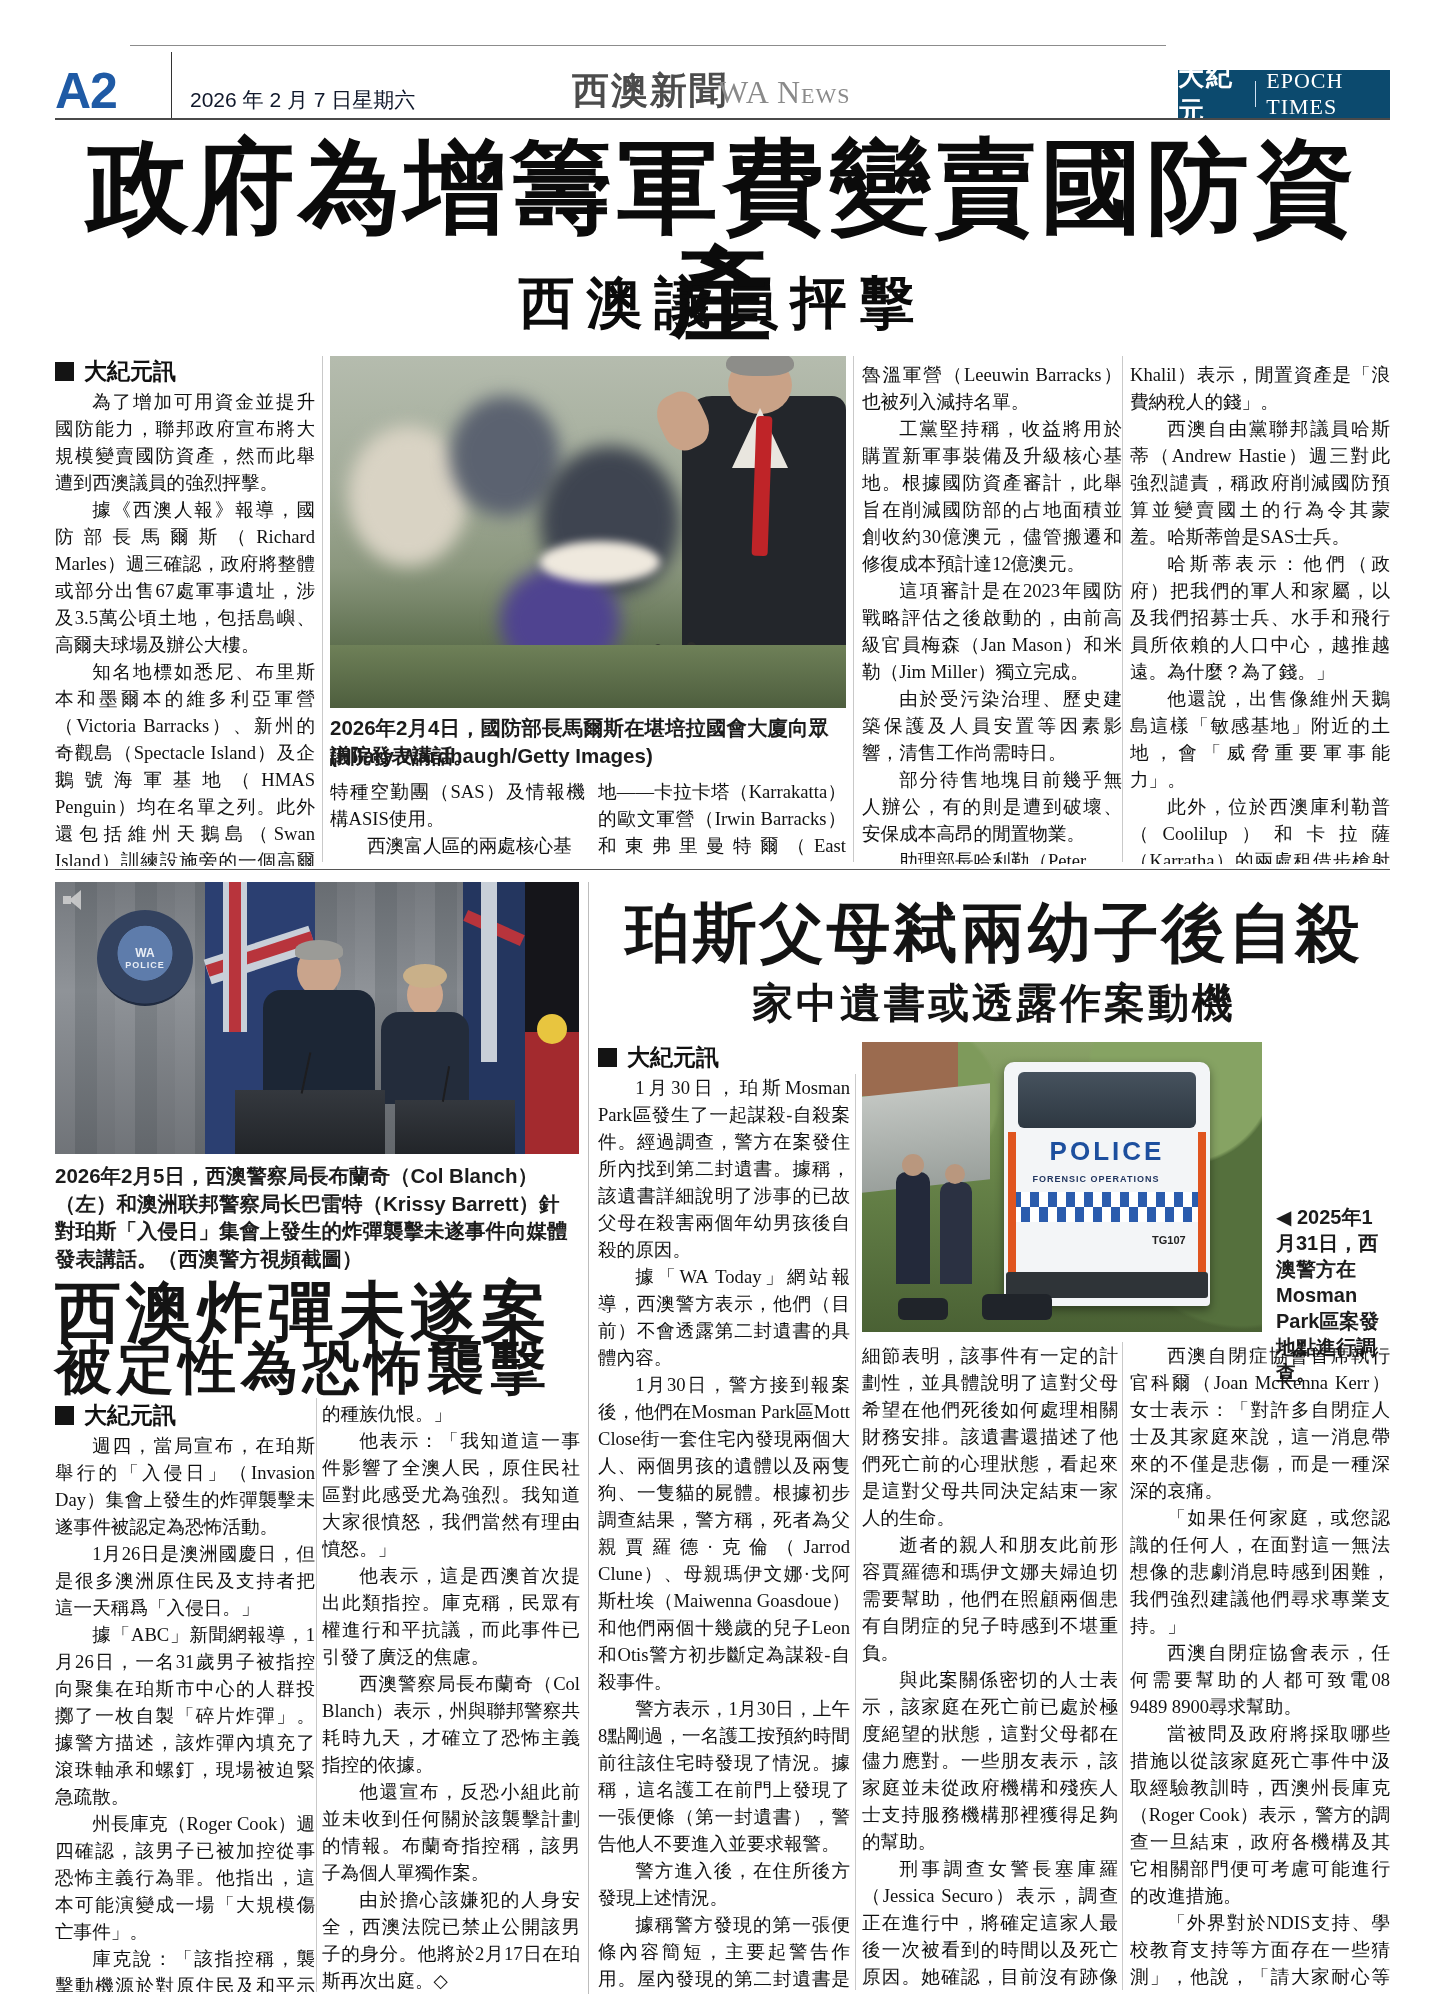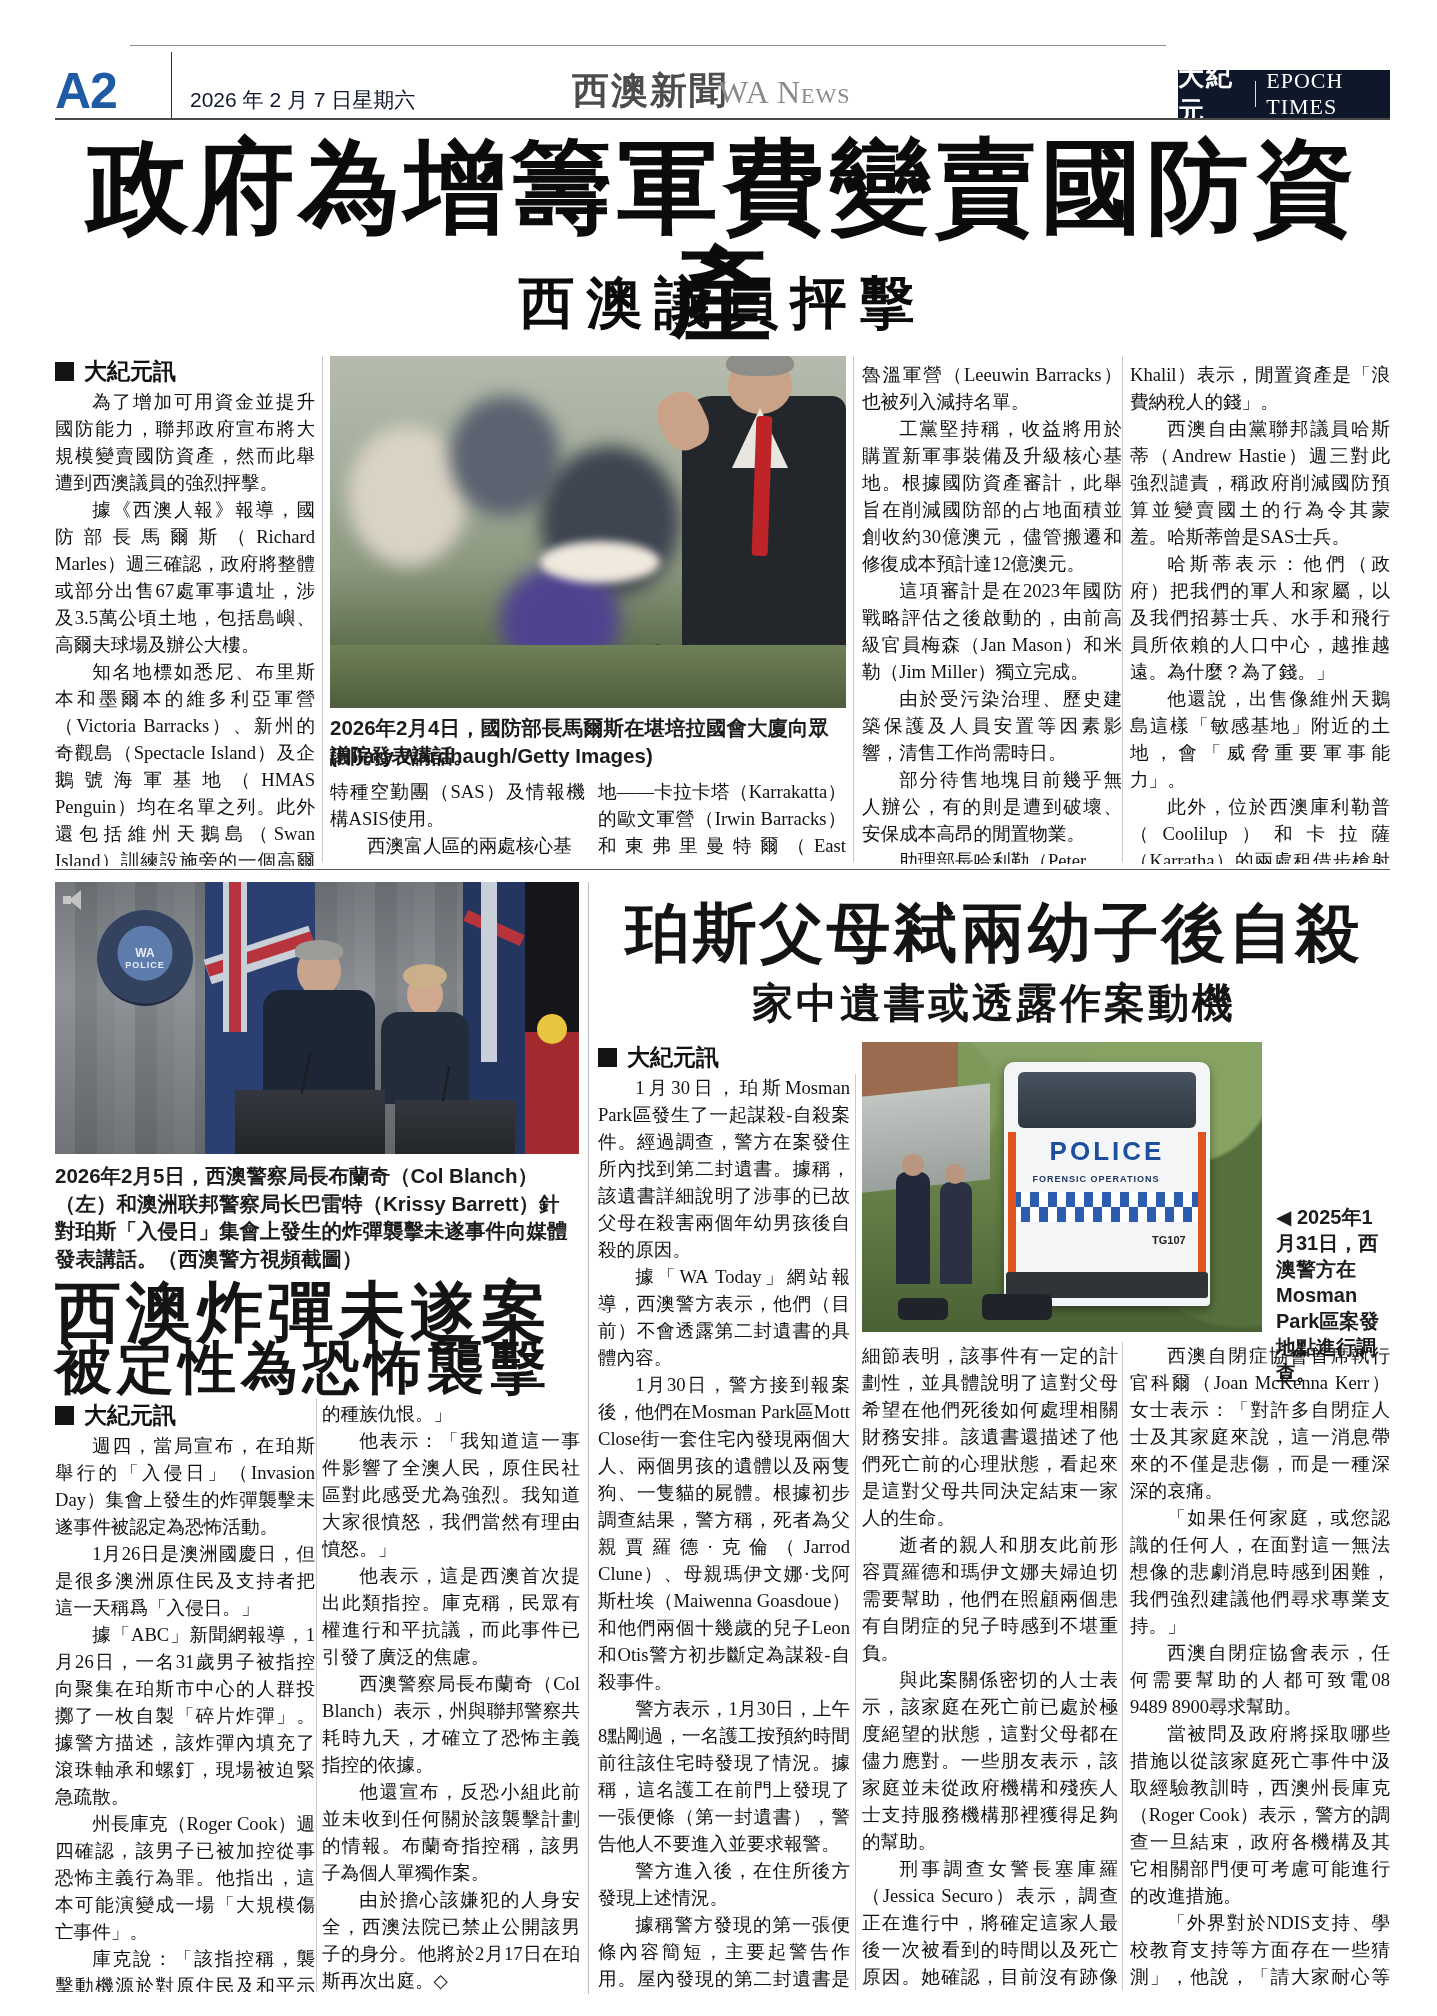--- a/index.html
+++ b/index.html
@@ -89,21 +89,21 @@
 </style>
 </head>
 <body>
 
 <div class="abs hrule" style="left:130px;top:45px;width:1036px;"></div>
 <div class="abs pageno" style="left:55px;top:62px;color:#1f5aa5;">A2</div>
 <div class="abs" style="left:171px;top:52px;width:1px;height:66px;background:#333;"></div>
 <div class="abs date" style="left:190px;top:86px;">2026 年 2 月 7 日星期六</div>
 <div class="abs section-cn" style="left:572px;top:66px;">西澳新聞</div>
 <div class="abs section-en" style="left:718px;top:74px;">WA News</div>
-<div class="abs brandbox" style="left:1178px;top:70px;width:212px;height:48px;background:#0f172a;">
+<div class="abs brandbox" style="left:1178px;top:70px;width:212px;height:48px;background:#0c4a6e;">
   <span class="brand-cn">大紀元</span>
   <span class="brand-div"></span>
   <span class="brand-en">EPOCH TIMES</span>
 </div>
 <div class="abs" style="left:55px;top:118px;width:1335px;height:2px;background:#4a4a4a;"></div>
 
 <div class="abs h1-main" style="left:55px;top:134px;width:1335px;">政府為增籌軍費變賣國防資產</div>
 <div class="abs h2-main" style="left:55px;top:266px;width:1335px;">西澳議員抨擊</div>
 
 <div class="abs kicker" style="left:55px;top:356px;">

